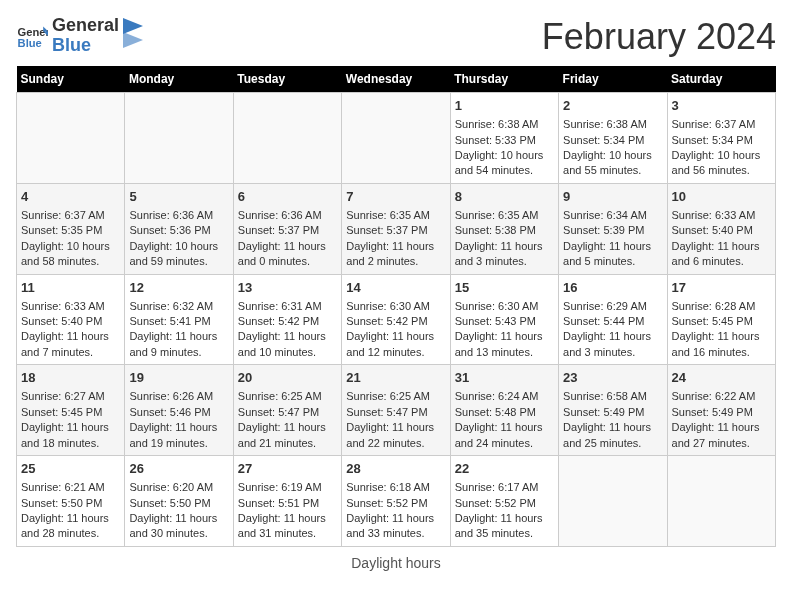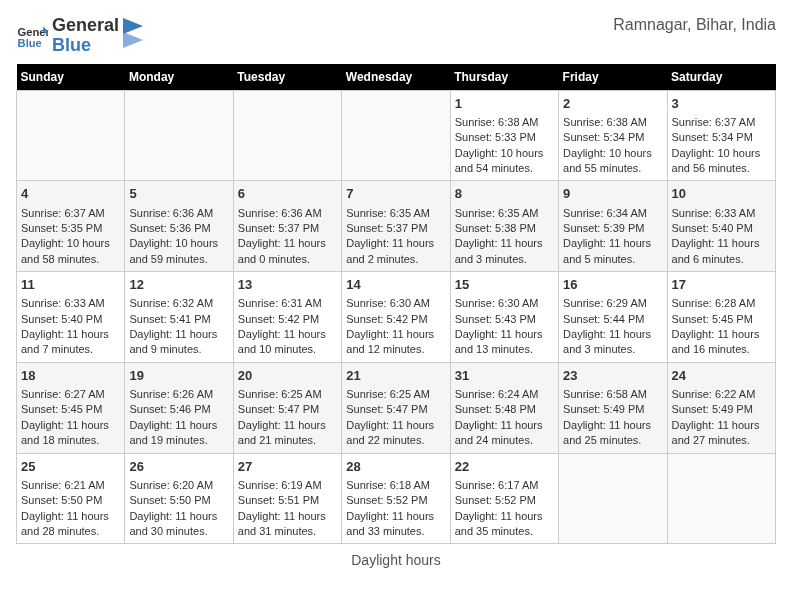--- a/index.html
+++ b/index.html
@@ -95,21 +95,21 @@
     <div style="display:flex; flex-direction:column; line-height:1.1;">
       <span style="font-size:18px; font-weight:bold; color:#333;">General</span>
       <span style="font-size:18px; font-weight:bold; color:#3a7abf;">Blue</span>
     </div>
     <svg width="20" height="36" viewBox="0 0 20 36">
       <polygon points="0,0 20,8 0,16" fill="#3a7abf"></polygon>
       <polygon points="0,14 20,22 0,30" fill="#3a7abf" opacity="0.6"></polygon>
     </svg>
   </div>
   <div class="title-area">
-    <div class="subtitle">Ramnagar, Bihar, India</div>
+    <div class="main-title">February 2024</div>
   </div>
 </div>
 
 <table>
   <thead>
     <tr>
     <th>Sunday</th>
         <th>Monday</th>
         <th>Tuesday</th>
         <th>Wednesday</th>

